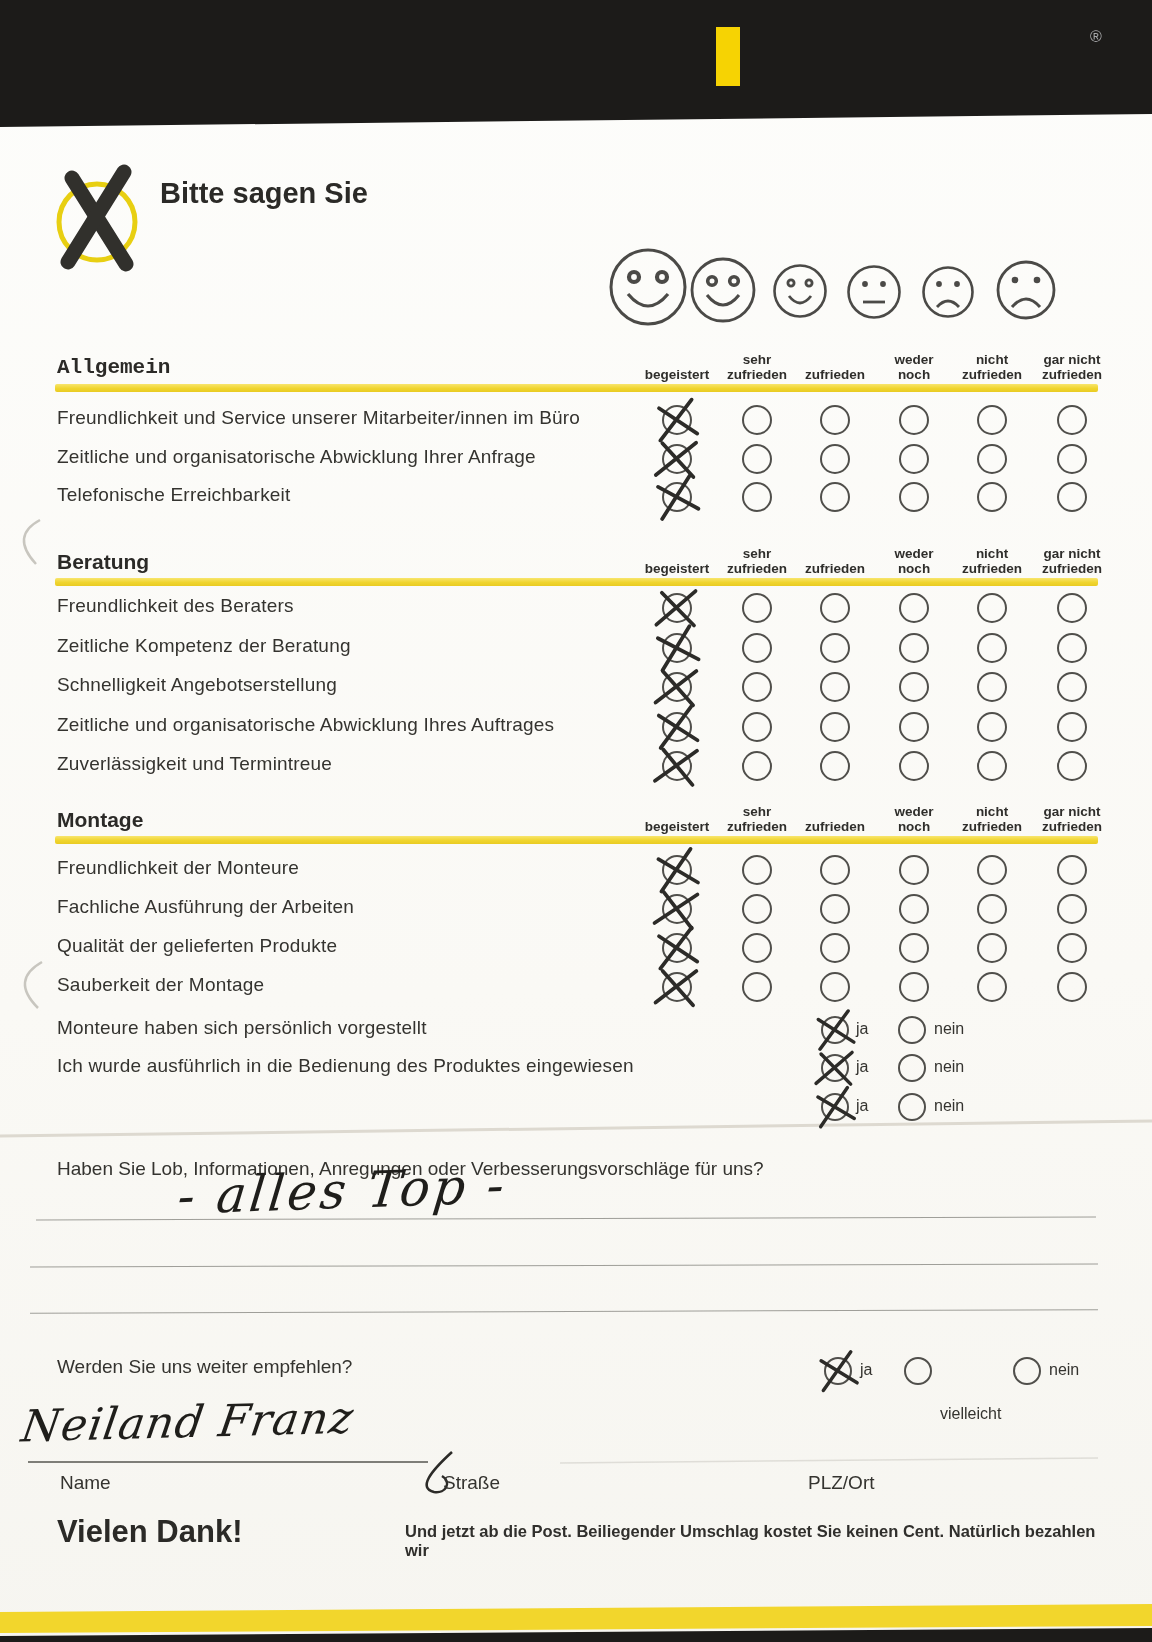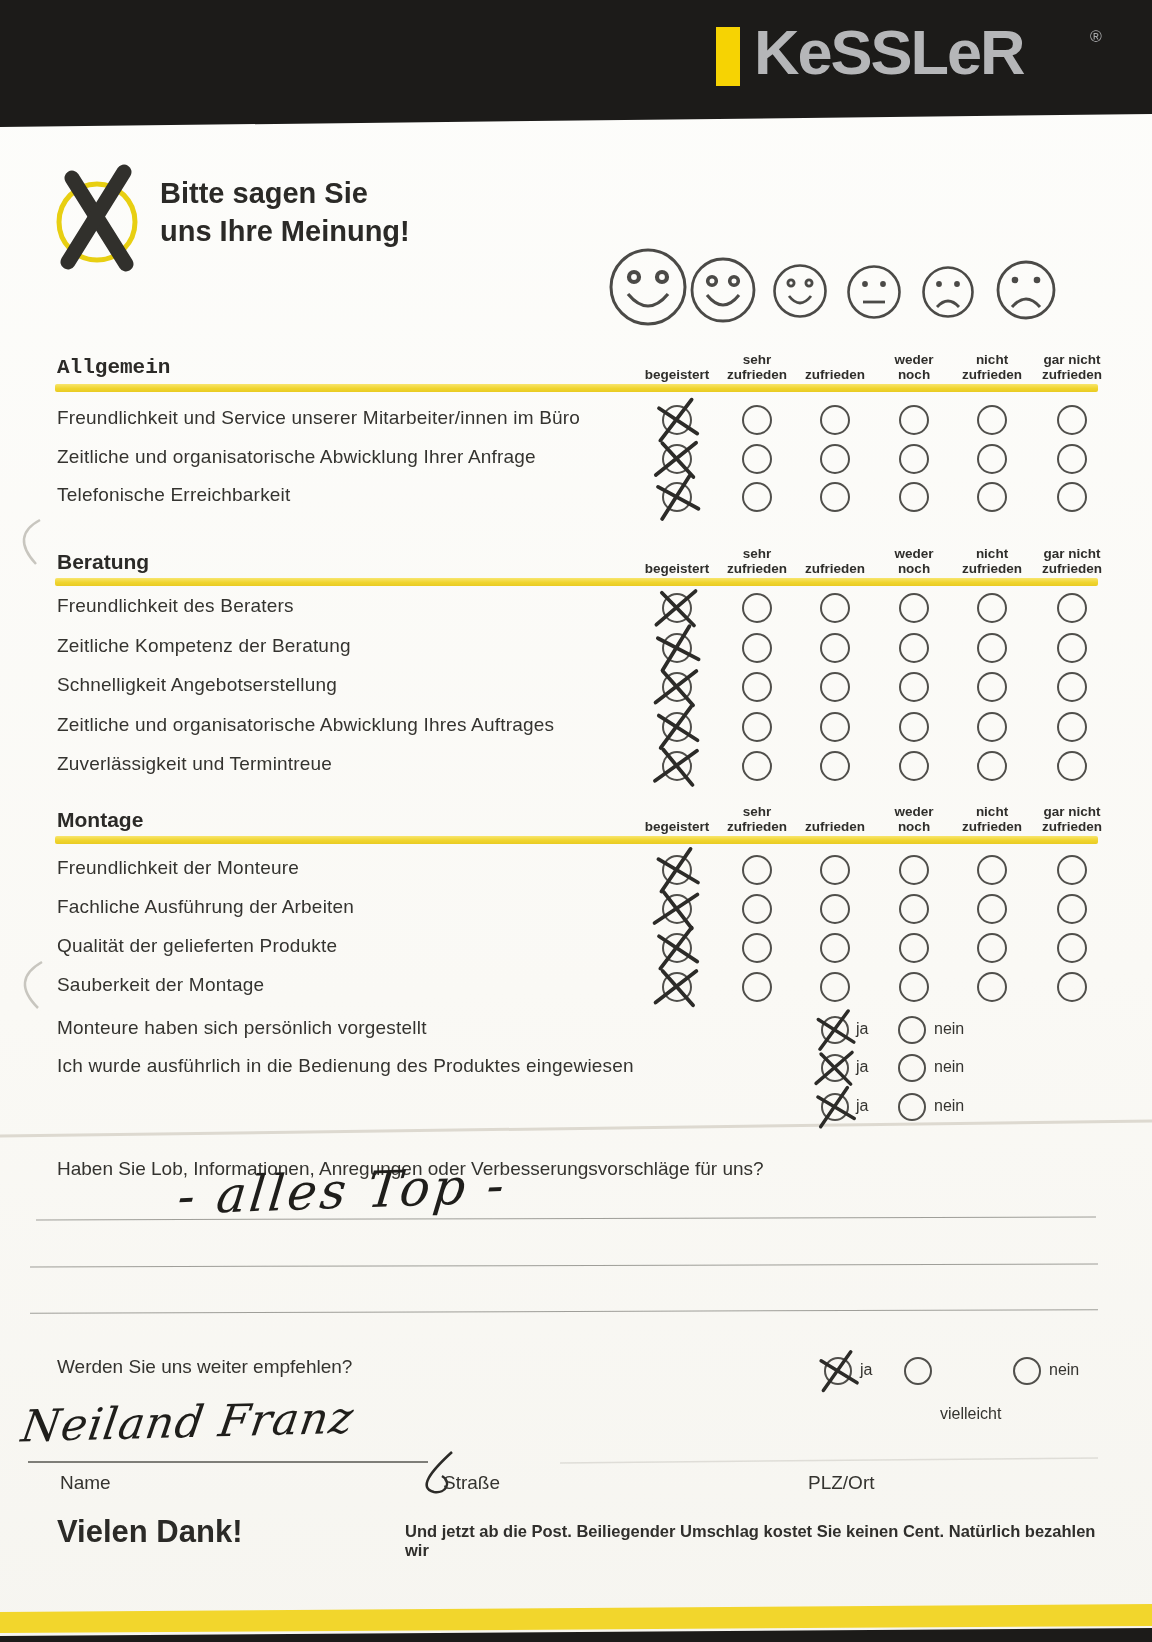--- a/index.html
+++ b/index.html
@@ -100,26 +100,24 @@
 
     <path d="M452,1452 C430,1472 418,1488 434,1492 C446,1494 452,1482 442,1476" stroke="#2c2b28" stroke-width="2.6" fill="none"></path>
 
     <path d="M560,1463 L1098,1458" stroke="#cfcdc6" stroke-width="1.5" opacity="0.6" fill="none"></path>
 
     <polygon points="0,1612 1152,1604 1152,1626 0,1633" fill="#f2d62c"></polygon>
     <polygon points="0,1636 1152,1628 1152,1642 0,1642" fill="#1c1b19"></polygon>
   </svg>
 
   <span class="logo-bar"></span>
-  <span class="logo-text">KeSSLeR</span>
   <span class="logo-reg">®</span>
 
   <div class="intro-title">
     <div>Bitte sagen Sie</div>
-    <div>uns Ihre Meinung!</div>
   </div>
 
   <div id="gen-root">
       <div class="section" style="top: 348px; height: 187.5px;">
         <div class="sec-title" style="top: 8px; font-family: Liberation Mono, monospace;">Allgemein</div>
         <div class="band" style="top: 36px;"></div>
         <div class="hdr" style="left: 631px; top: 0px;">
           <span></span>
           <span>begeistert</span>
         </div>

